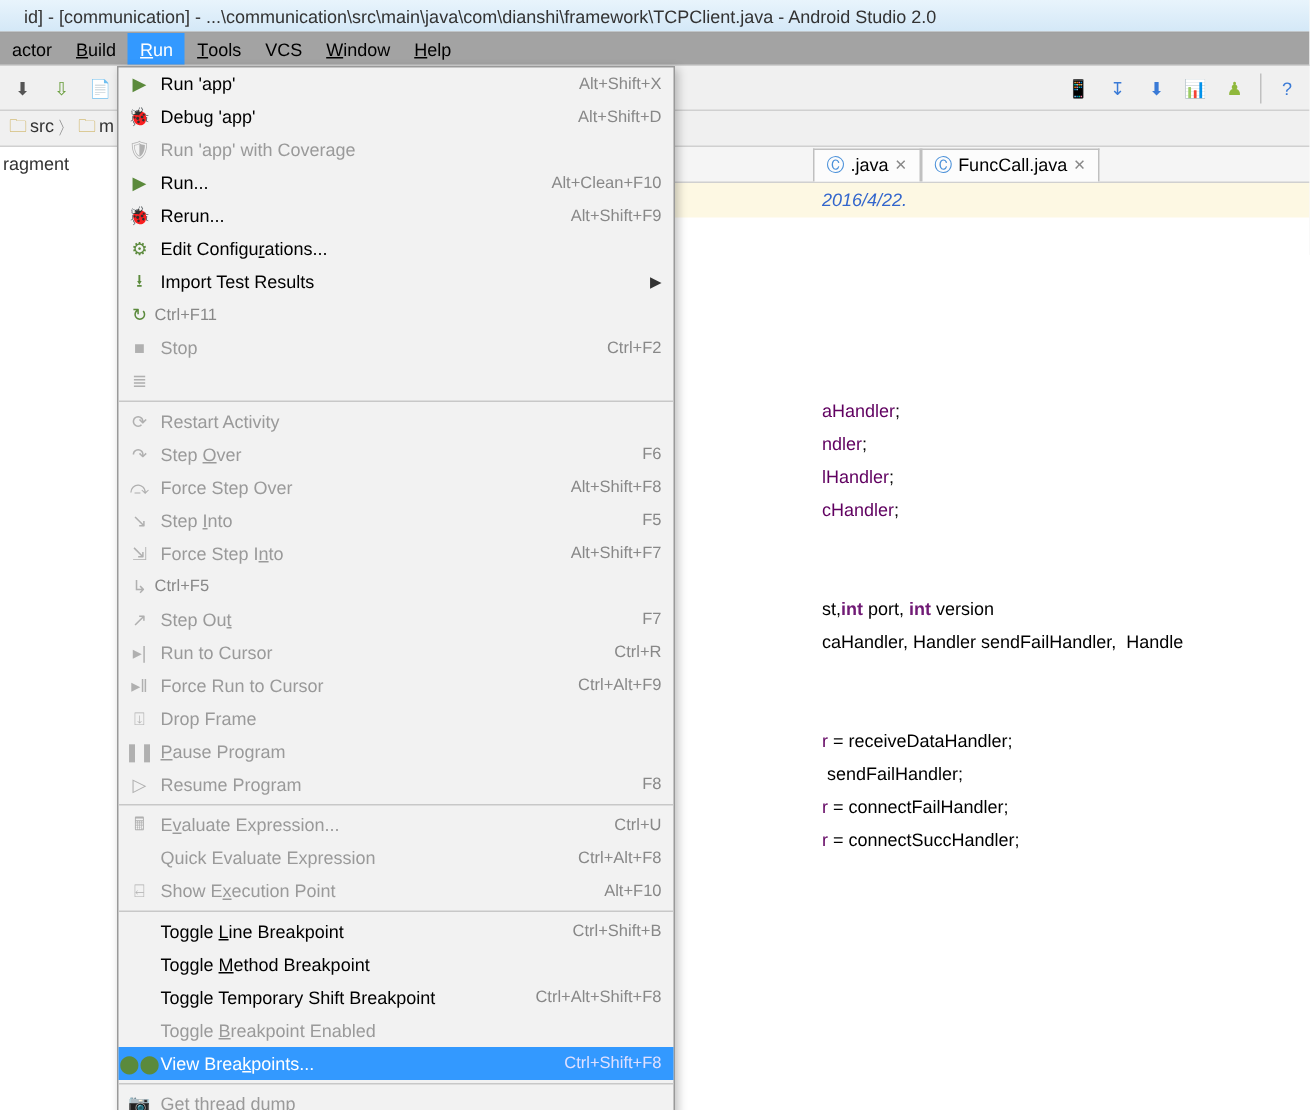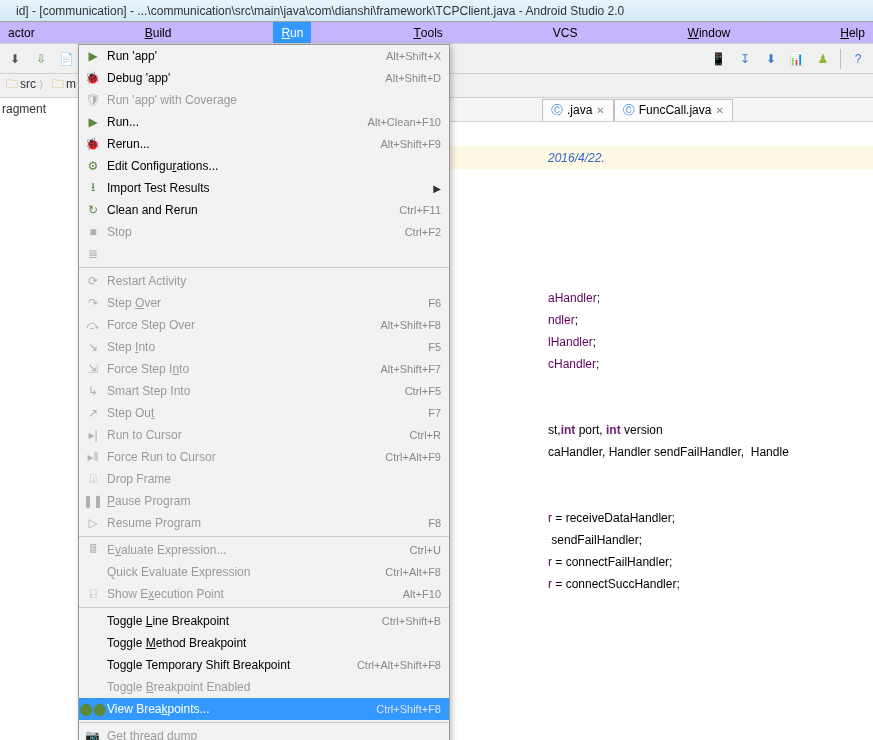--- a/index.html
+++ b/index.html
@@ -1,34 +1,34 @@
 <!DOCTYPE html>
 <html><head>
 <meta charset="utf-8">
 <style>
   * { margin: 0; padding: 0; box-sizing: border-box; font-family: "Segoe UI", Tahoma, sans-serif; font-size: 12px; }
   body { background: #f0f0f0; width: 873px; height: 740px; overflow: hidden; position: relative; }
   .titlebar { background: linear-gradient(#e8f4fc, #d4e8f7); height: 22px; display: flex; align-items: center; padding: 0 16px; color: #333; border-bottom: 1px solid #a0a0a0; }
   .titlebar .title { white-space: nowrap; overflow: hidden; }
-  .menubar { background: #c4b5fd; height: 22px; display: flex; align-items: stretch; border-bottom: 1px solid #d0d0d0; justify-content: space-between; }
+  .menubar { background: #a3a3a3; height: 22px; display: flex; align-items: stretch; border-bottom: 1px solid #d0d0d0; }
   .menu-item { padding: 0 8px; display: flex; align-items: center; cursor: default; }
   .menu-item.active { background: #3399ff; color: #fff; }
   .toolbar { background: #f0f0f0; height: 30px; display: flex; align-items: center; border-bottom: 1px solid #d0d0d0; padding: 0 4px; gap: 4px; }
   .toolbar .tbtn { width: 22px; height: 22px; display: flex; align-items: center; justify-content: center; color: #555; }
   .toolbar .sep { width: 1px; height: 20px; background: #c0c0c0; margin: 0 2px; }
   .breadcrumb { background: #f0f0f0; height: 24px; display: flex; align-items: center; padding: 0 6px; border-bottom: 1px solid #d0d0d0; gap: 2px; color: #333; }
   .folder-icon { color: #c9a94a; margin-right: 2px; }
   .main { display: flex; height: calc(100% - 98px); }
   .sidebar { width: 92px; background: #fff; border-right: 1px solid #d0d0d0; padding: 4px 2px; color: #333; }
   .editor { flex: 1; background: #fff; display: flex; flex-direction: column; position: relative; }
   .tabs { display: flex; align-items: center; height: 24px; border-bottom: 1px solid #d0d0d0; background: #f5f5f5; padding-left: 450px; gap: 0; }
   .tab { display: flex; align-items: center; padding: 0 8px; height: 22px; border: 1px solid #c0c0c0; border-bottom: none; background: #fcfcfc; gap: 4px; }
   .tab .close { color: #888; font-size: 10px; }
   .tab .ficon { color: #4a90d9; }
-  .comment-bar { background: #fdf8e3; color: #7a7a7a; font-style: italic; padding: 4px 8px 4px 456px; font-family: Consolas, monospace; font-size: 13px; margin-top: 24px; }
+  .comment-bar { background: #fdf8e3; color: #7a7a7a; font-style: italic; padding: 4px 8px 4px 456px; font-family: Consolas, monospace; font-size: 13px; }
   .comment-bar .date { color: #3366cc; font-style: italic; }
   .code { font-family: Consolas, monospace; font-size: 14px; padding: 8px 0 8px 456px; line-height: 22px; white-space: pre; color: #000; }
   .kw { color: #701a75; font-weight: bold; }
   .ident { color: #600060; }
   .dropdown { position: absolute; left: 78px; top: 44px; width: 372px; background: #f2f2f2; border: 1px solid #999; box-shadow: 2px 2px 6px rgba(0,0,0,0.25); z-index: 100; }
   .dropdown .row { display: flex; align-items: center; height: 22px; padding: 0 8px 0 4px; color: #000; }
   .dropdown .row.disabled { color: #9a9a9a; }
   .dropdown .row.selected { background: #3399ff; color: #fff; }
   .dropdown .row .icon { width: 20px; display: flex; justify-content: center; color: #5b8a3c; }
   .dropdown .row.disabled .icon { color: #b0b0b0; }
@@ -130,21 +130,20 @@
       <span class="icon">⚙</span>
       <span class="label">Edit Configu<span class="u">r</span>ations...</span>
     </div>
     <div class="row">
       <span class="icon">⭳</span>
       <span class="label">Import Test Results</span>
       <span class="submenu">▶</span>
     </div>
     <div class="row">
       <span class="icon">↻</span>
-      <span class="label">Clean and Rerun</span>
       <span class="shortcut">Ctrl+F11</span>
     </div>
     <div class="row disabled">
       <span class="icon">■</span>
       <span class="label">Stop</span>
       <span class="shortcut">Ctrl+F2</span>
     </div>
     <div class="row disabled">
       <span class="icon">≣</span>
     </div>
@@ -168,21 +167,20 @@
       <span class="label">Step <span class="u">I</span>nto</span>
       <span class="shortcut">F5</span>
     </div>
     <div class="row disabled">
       <span class="icon">⇲</span>
       <span class="label">Force Step I<span class="u">n</span>to</span>
       <span class="shortcut">Alt+Shift+F7</span>
     </div>
     <div class="row disabled">
       <span class="icon">↳</span>
-      <span class="label">Smart Step Into</span>
       <span class="shortcut">Ctrl+F5</span>
     </div>
     <div class="row disabled">
       <span class="icon">↗</span>
       <span class="label">Step Ou<span class="u">t</span></span>
       <span class="shortcut">F7</span>
     </div>
     <div class="row disabled">
       <span class="icon">▸|</span>
       <span class="label">Run to Cursor</span>

